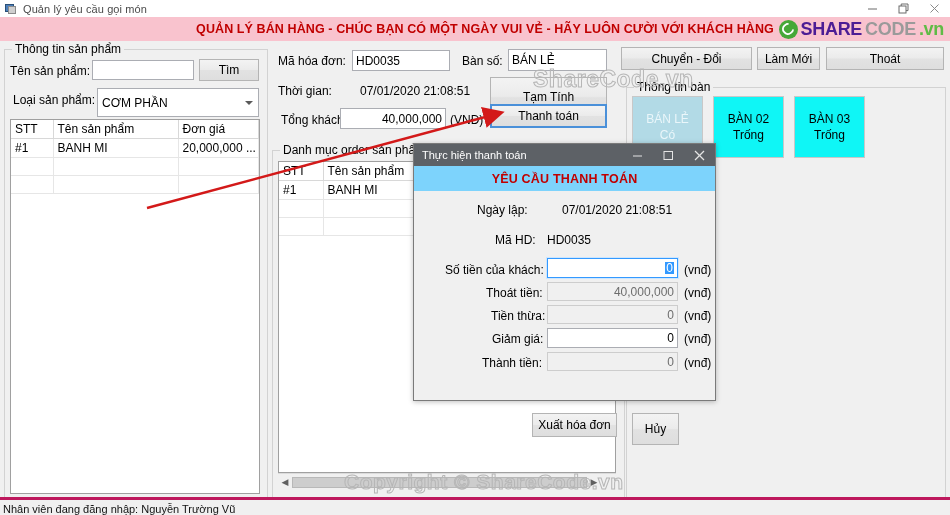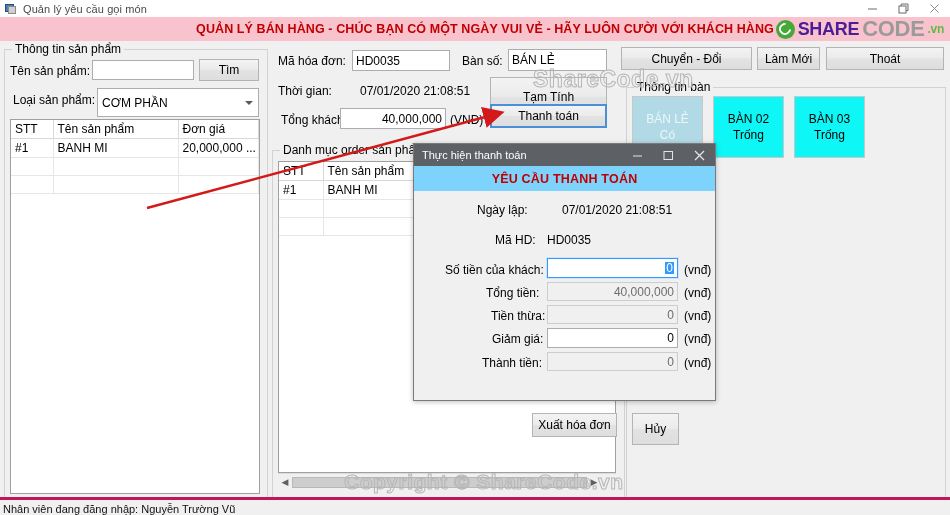--- a/index.html
+++ b/index.html
@@ -61,22 +61,22 @@
     background: #46a838; position: relative; flex: none;
     display:flex; align-items:center; justify-content:center;
   }
   .logo-mark::before {
     content:""; width: 12px; height: 12px; border-radius:50%;
     border: 2.5px solid #ffffff; box-sizing:border-box;
     border-right-color: transparent;
     transform: rotate(-40deg);
   }
   .logo-share { color:#4c1d95; font-weight:bold; font-size:18px; letter-spacing:-.3px; }
-  .logo-code  { color:#9a9a9a; font-weight:bold; font-size:22px; letter-spacing:-.3px; }
-  .logo-vn    { color:#5fbb46; font-weight:bold; font-size:12px; letter-spacing:-.3px; }
+  .logo-code  { color:#9a9a9a; font-weight:bold; font-size:18px; letter-spacing:-.3px; }
+  .logo-vn    { color:#5fbb46; font-weight:bold; font-size:18px; letter-spacing:-.3px; }
 
   
   .client {
     position: absolute; left: 0; top: 41px; width: 950px; height: 456px;
     background: #f0f0f0;
   }
   .statusbar {
     position: absolute; left:0; top: 497px; width: 950px; height: 18px;
     background: #f0f0f0; border-top: 3px solid #be185d;
     display: flex; align-items: center;
@@ -416,21 +416,21 @@
 
     <span class="lbl" style="left:81px; top:42px;">Mã HD:</span>
     <span class="lbl" style="left:133px; top:42px;">HD0035</span>
 
     <span class="lbl" style="left:31px; top:72px;">Số tiền của khách:</span>
     <div class="tbox right focused" style="left:133px; top:67px; width:131px; height:20px;">
       <span class="sel-zero">0</span>
     </div>
     <span class="lbl" style="left:270px; top:72px;">(vnđ)</span>
 
-    <span class="lbl" style="left:72px; top:95px;">Tổng tiền:</span>
+    <span class="lbl" style="left:72px; top:95px;">Thoát tiền:</span>
     <div class="tbox ro right" style="left:133px; top:91px; width:131px; height:19px;">40,000,000</div>
     <span class="lbl" style="left:270px; top:95px;">(vnđ)</span>
 
     <span class="lbl" style="left:77px; top:118px;">Tiền thừa:</span>
     <div class="tbox ro right" style="left:133px; top:114px; width:131px; height:19px;">0</div>
     <span class="lbl" style="left:270px; top:118px;">(vnđ)</span>
 
     <span class="lbl" style="left:78px; top:141px;">Giảm giá:</span>
     <div class="tbox right" style="left:133px; top:137px; width:131px; height:20px;">0</div>
     <span class="lbl" style="left:270px; top:141px;">(vnđ)</span>

